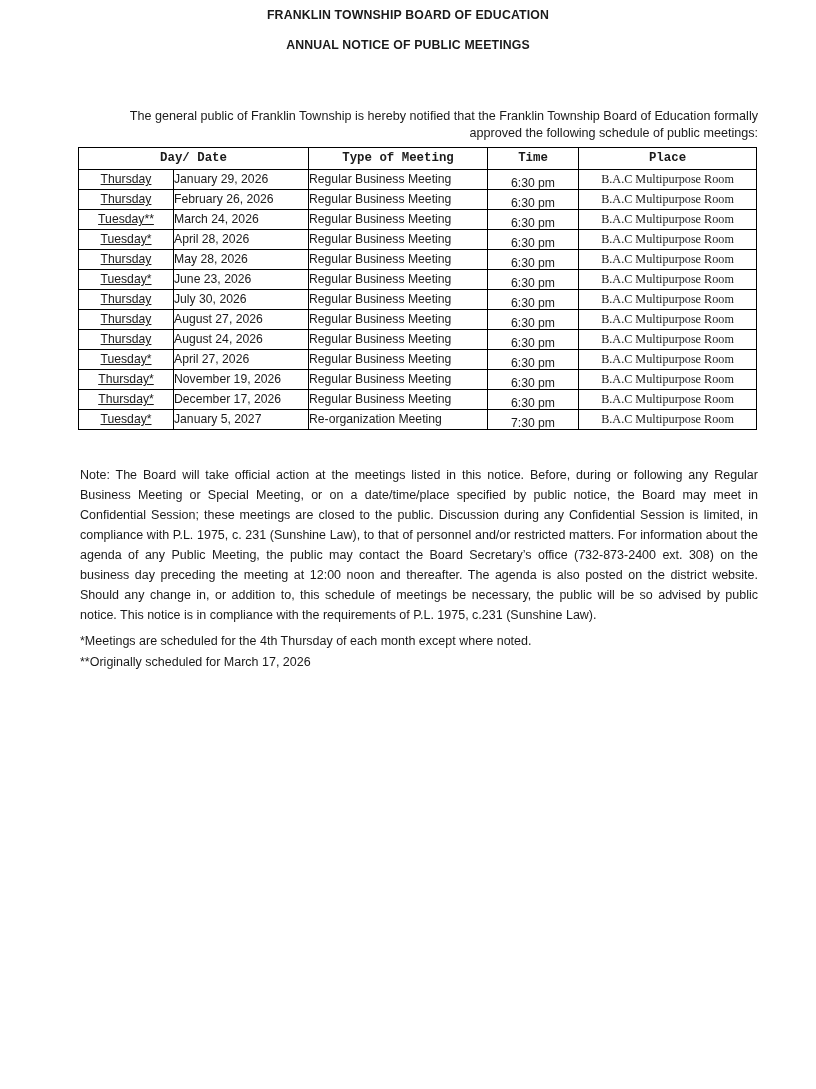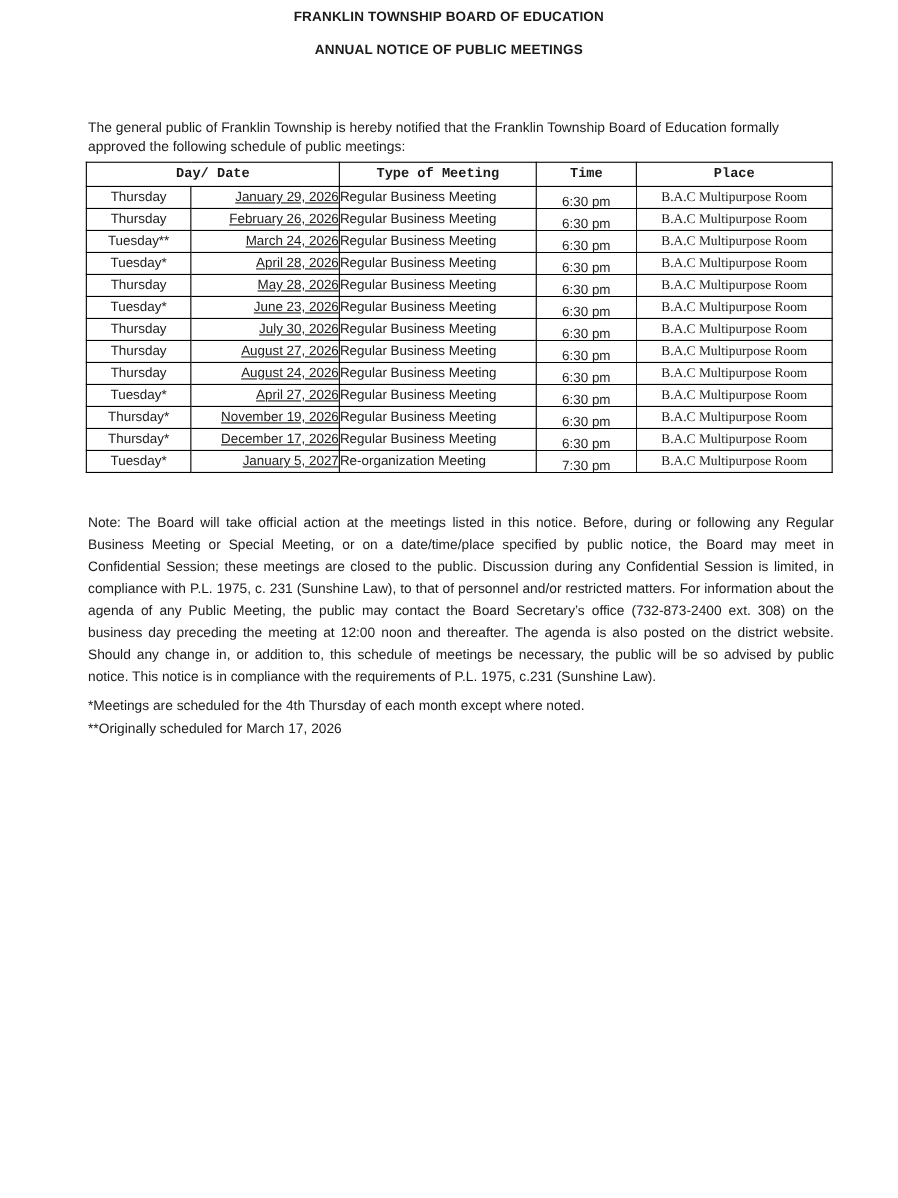--- a/index.html
+++ b/index.html
@@ -36,21 +36,21 @@
   #title-secondary { position: absolute; left: 0; top: 38px; width: 816px; }
 
   
   .intro {
     position: absolute;
     left: 80px;
     top: 95px;
     width: 678px;
     font-size: 12.6px;
     line-height: 17.6px;
-    text-align: left;
+    text-align: right;
   }
 
   
   .table-wrap {
     position: absolute;
     left: 78px;
     top: 147px;
     width: 678px;
   }
   table.schedule {
@@ -77,22 +77,22 @@
   }
   table.schedule th {
     font-weight: bold;
     text-align: center;
     height: 21px;
     line-height: 21px;
     font-size: 12.4px;
     border-bottom: 1.6px solid #000;
     font-family: Liberation Mono, monospace;
   }
-  td.cell-day   { text-align: center; }
-  td.cell-date  { text-align: right; padding-left: 5px; text-decoration: underline; }
+  td.cell-day   { text-align: center; text-decoration: underline; }
+  td.cell-date  { text-align: left; padding-left: 5px; }
   td.cell-type  { text-align: left; padding-left: 5px; }
   td.cell-place { text-align: center; font-family: Liberation Serif, serif; }
   th.th-time, td.cell-time { border-left: 1.6px solid #000; border-right: 1.6px solid #000; }
   td.cell-time {
     text-align: center;
     position: relative;
   }
   
   td.cell-time span.time-text {
     position: relative;

